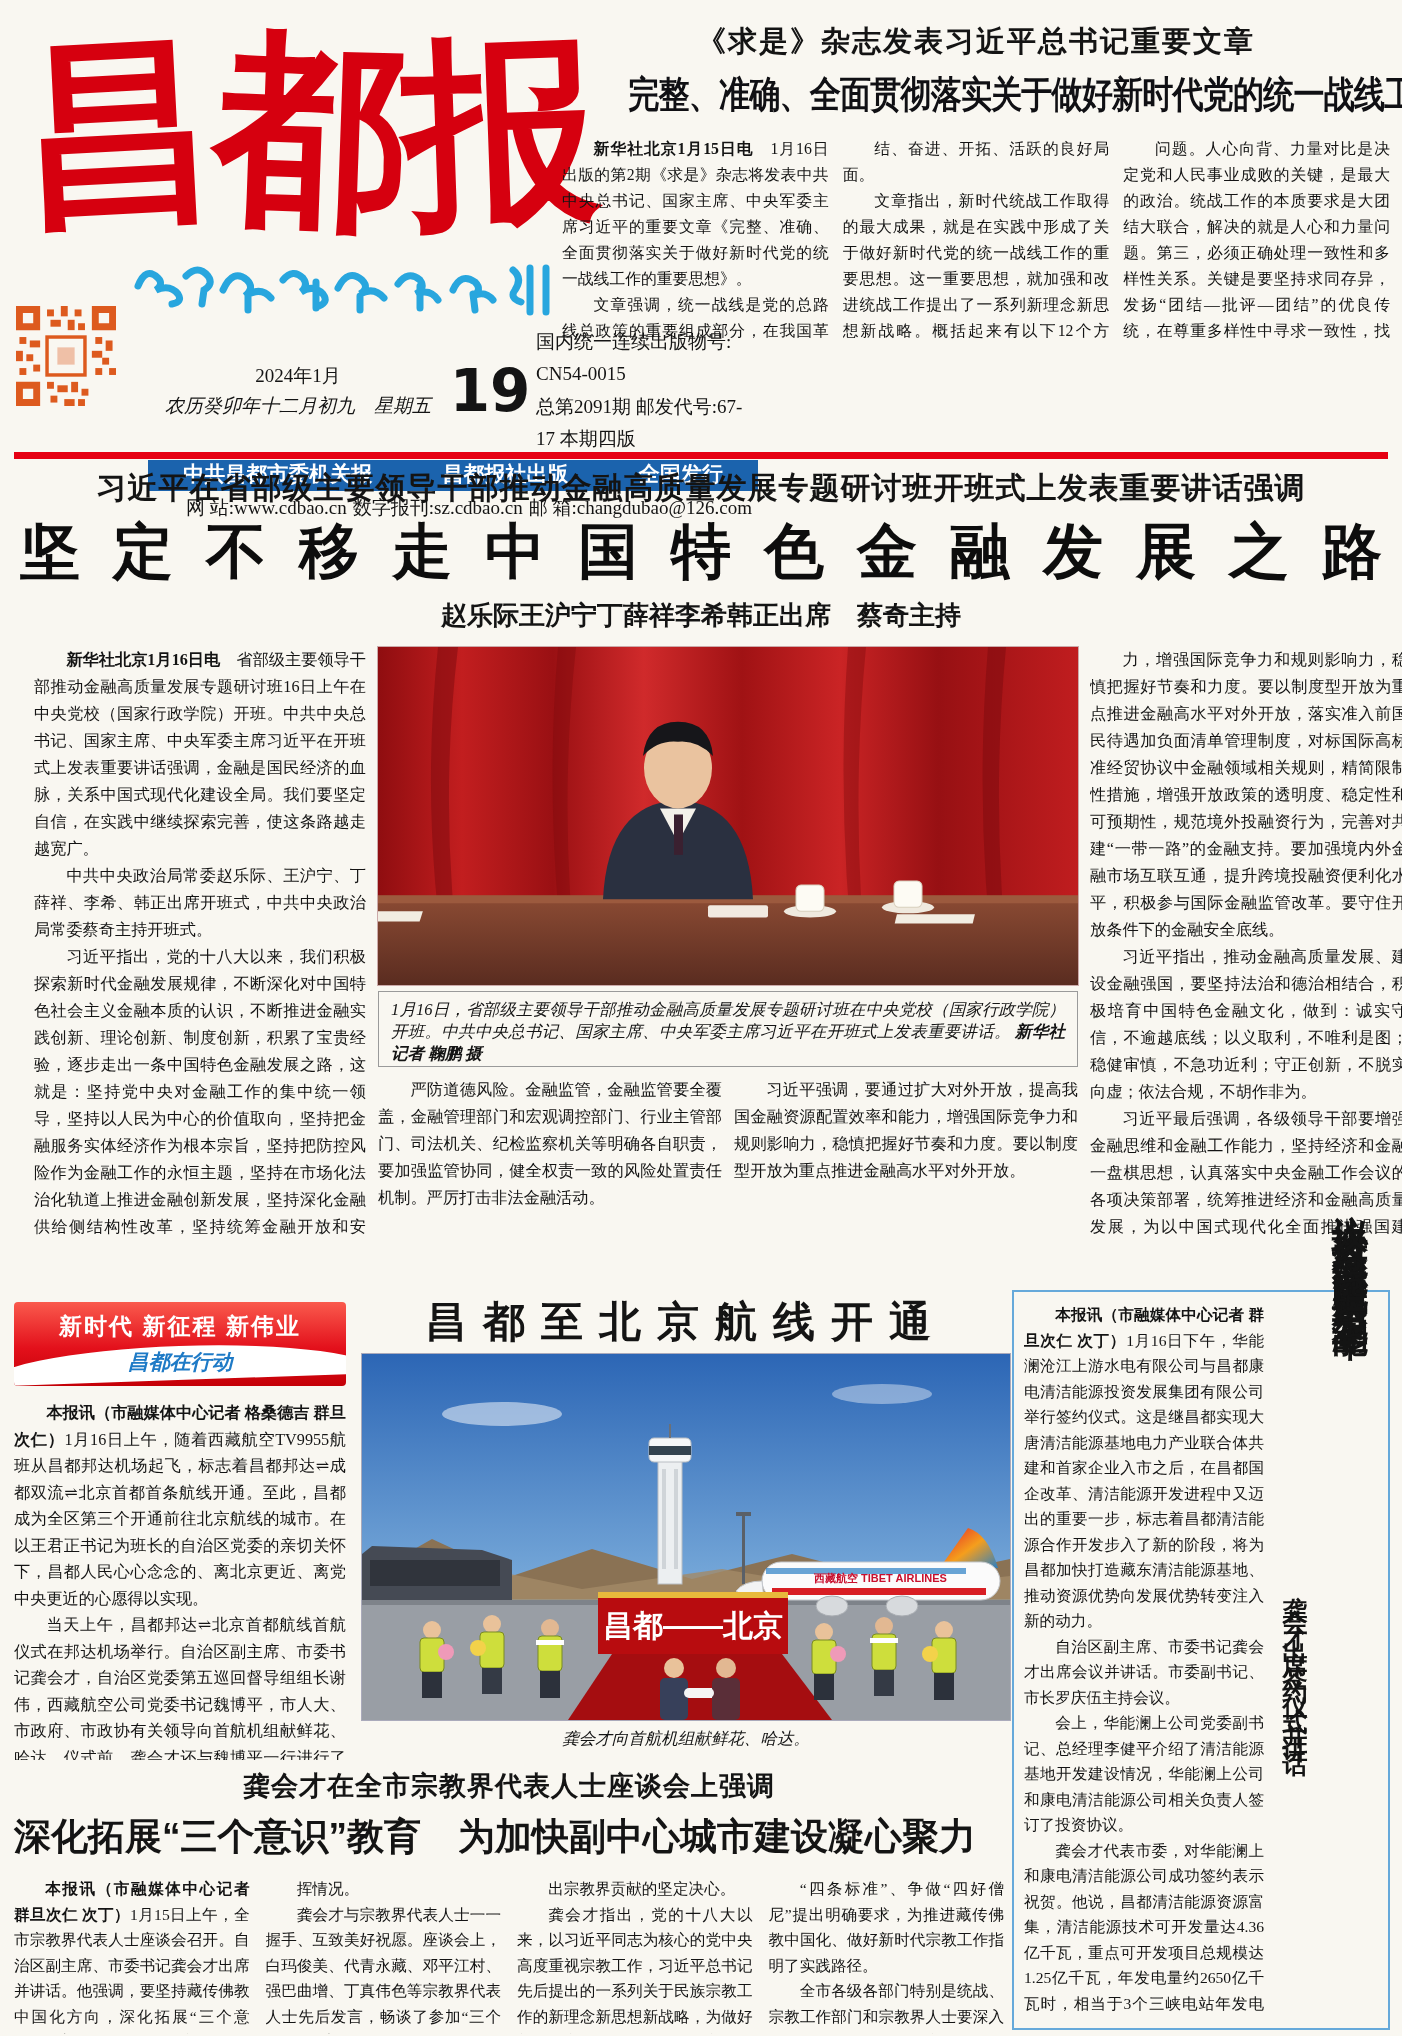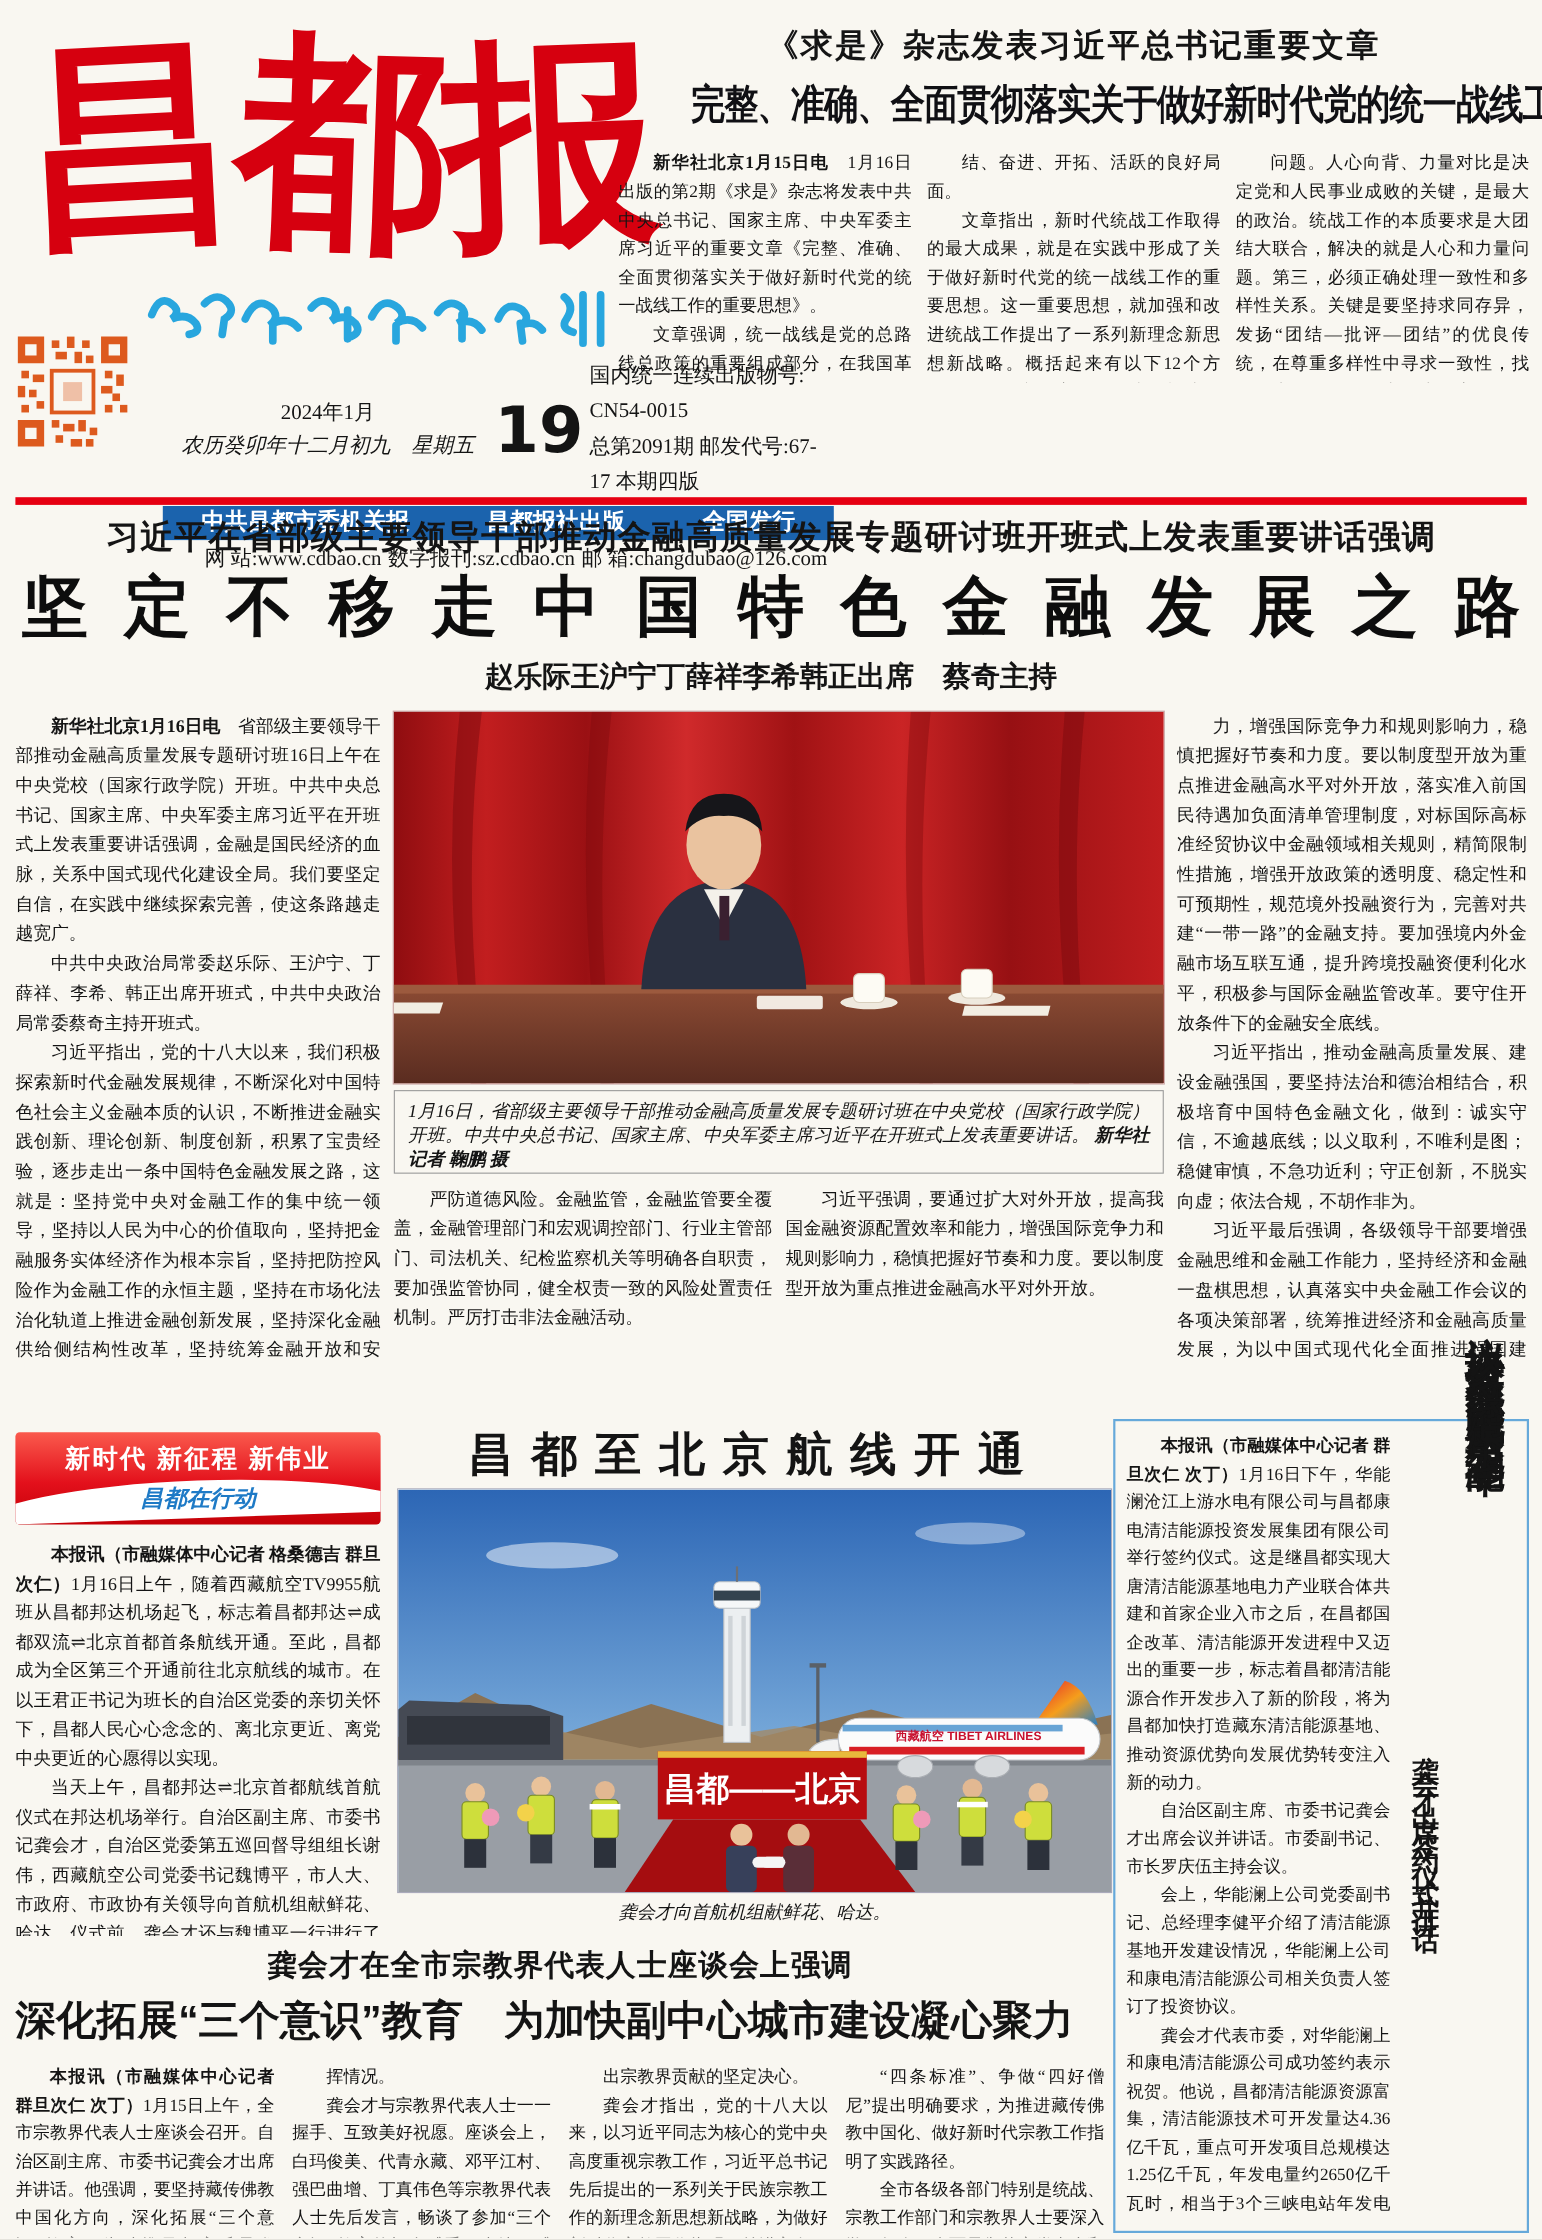--- a/index.html
+++ b/index.html
@@ -40,21 +40,21 @@
   .q-cols .col{flex:1;font-size:15.8px;line-height:26px;}
 
   .redrule{position:absolute;left:14px;top:452px;width:1374px;height:7px;background:#e60012;}
 
   
   .lead{position:absolute;left:14px;top:468px;width:1374px;}
   .l-eyebrow{text-align:center;font-size:30px;font-weight:900;letter-spacing:1px;}
   .giant{font-size:60px;font-weight:900;text-align:justify;text-align-last:justify;
     line-height:1.18;padding:0 6px;margin-top:8px;color:#0d0d0d;}
   .l-byline{text-align:center;font-size:26px;font-weight:bold;margin-top:10px;}
-  .l-body{position:relative;height:588px;margin-top:14px;}
+  .l-body{position:relative;height:588px;margin-top:14px;margin-left:20px;}
   .l-colA{position:absolute;left:0;top:0;width:332px;height:588px;font-size:16.2px;line-height:27px;}
   .l-photo{position:absolute;left:344px;top:0;width:700px;height:338px;box-shadow:0 0 0 1px #caa;}
   .l-caption{position:absolute;left:344px;top:344px;width:700px;height:76px;border:1px solid #9a9a9a;
     box-sizing:border-box;padding:7px 12px;font-size:16.5px;line-height:22px;font-style:italic;text-align:justify;}
   .l-colB{position:absolute;left:344px;top:430px;width:344px;height:158px;font-size:16.2px;line-height:27px;}
   .l-colC{position:absolute;left:700px;top:430px;width:344px;height:158px;font-size:16.2px;line-height:27px;}
   .l-colD{position:absolute;left:1056px;top:0;width:318px;height:588px;font-size:16.2px;line-height:27px;}
 
   
   .flight{position:absolute;left:14px;top:1290px;width:990px;height:472px;}

